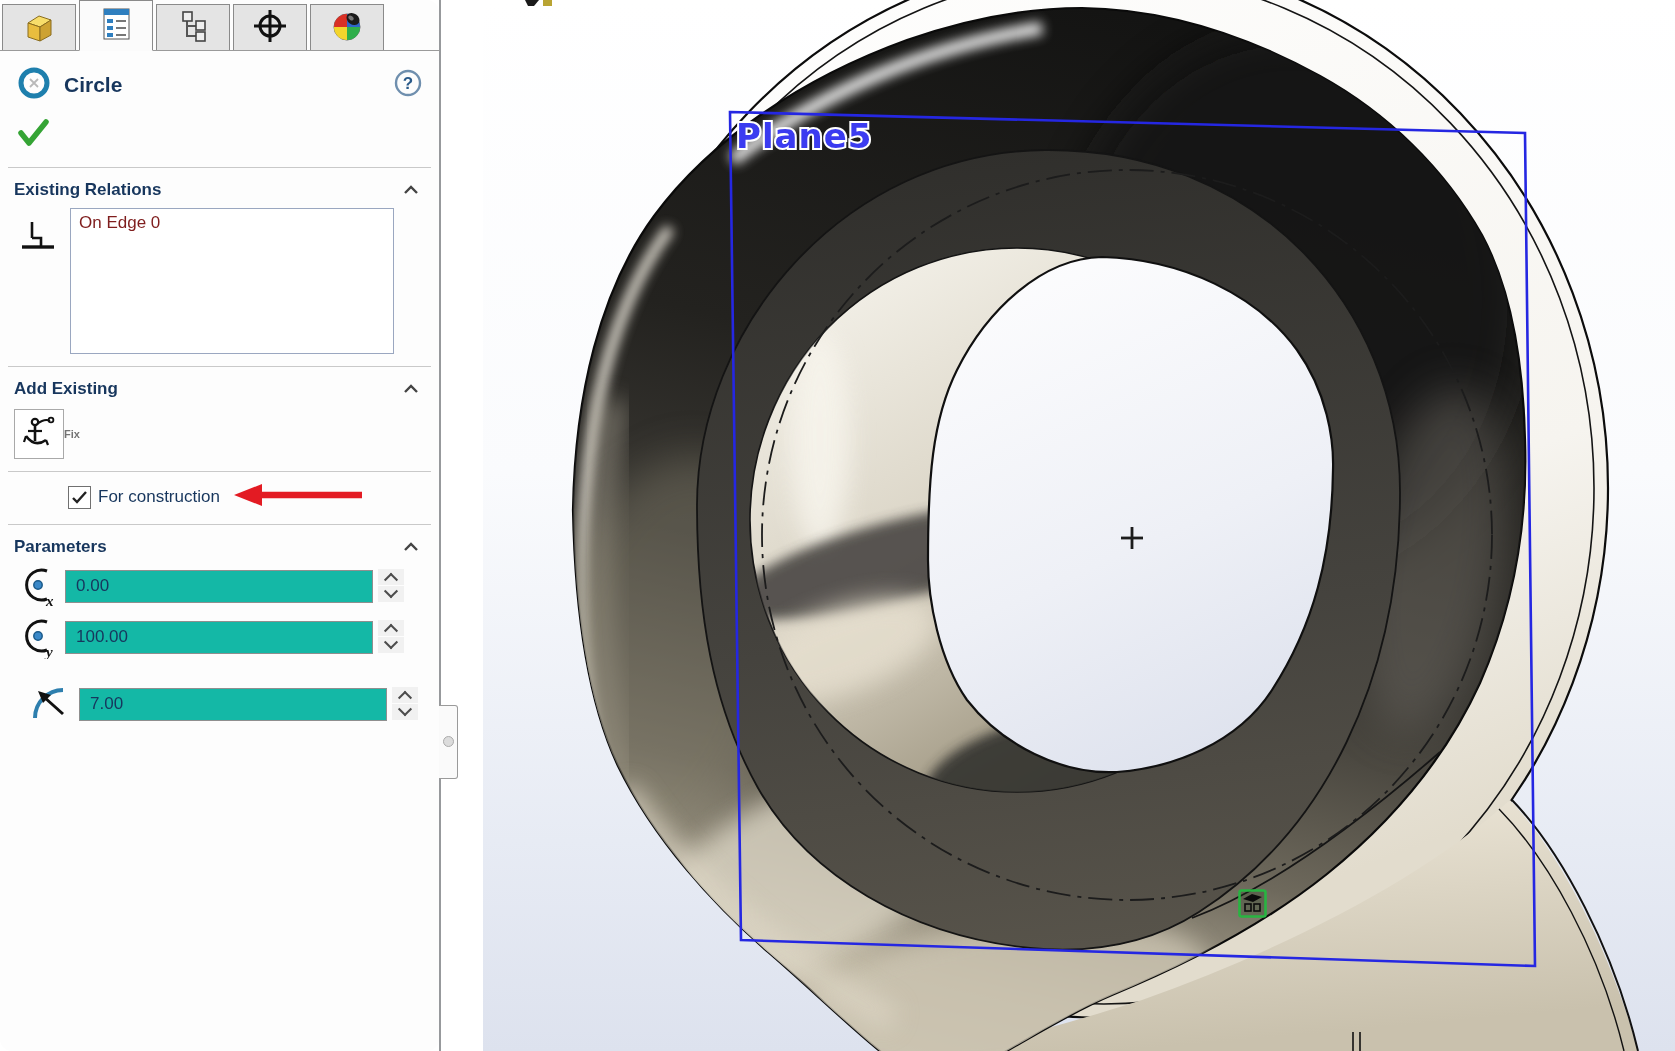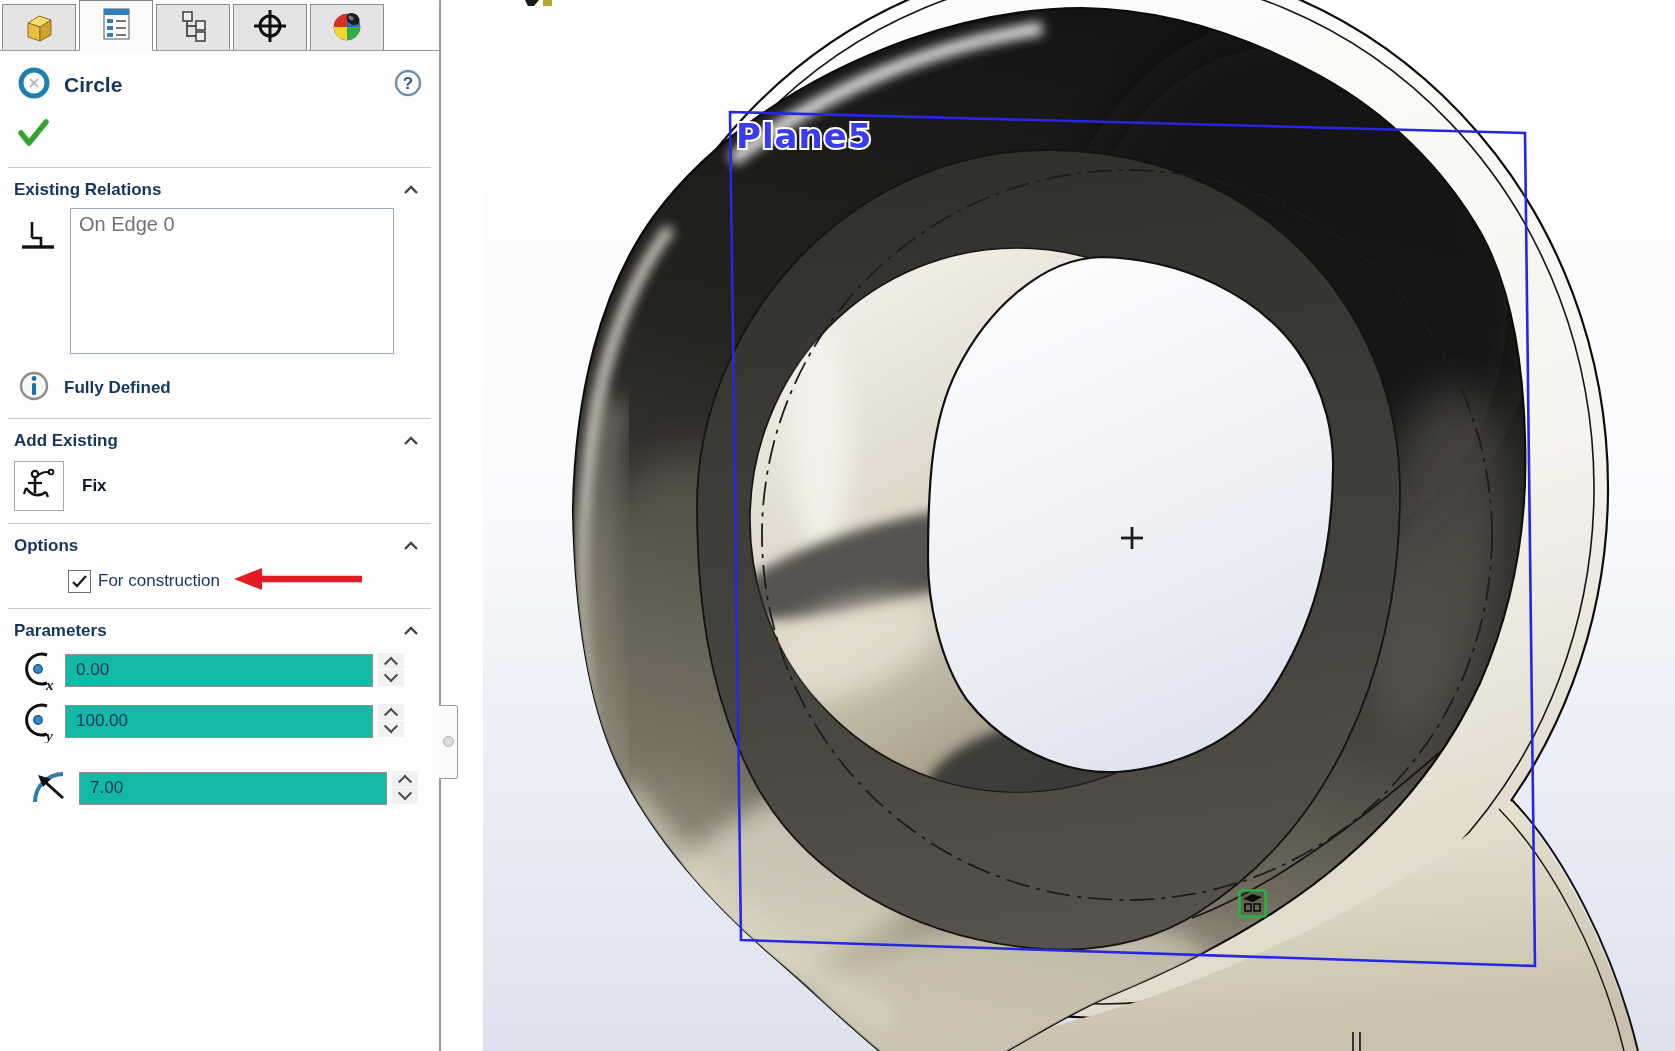--- a/index.html
+++ b/index.html
@@ -16,27 +16,27 @@
   .hdr-row{display:flex;align-items:center;padding:14px 16px 0 16px;}
   .hdr-title{font-size:21px;font-weight:bold;color:#17365d;margin-left:12px;flex:1;}
   .check-row{padding:10px 0 2px 14px;}
   .divider{height:1px;background:#c9c9c9;margin:12px 8px 0 8px;}
   .sec-head{display:flex;align-items:center;justify-content:space-between;
             padding:12px 20px 0 14px;}
   .sec-label{font-size:17px;font-weight:bold;color:#17365d;}
   .er-body{display:flex;align-items:flex-start;padding:8px 0 0 18px;}
   .listbox{margin-left:12px;width:322px;height:144px;background:#fff;border:1px solid #9aa7c0;
            overflow:hidden;}
-  .listbox .item{font-size:20px;color:#737373;padding:4px 0 0 8px;}
+  .listbox .item{font-size:17px;color:#7f1d1d;padding:4px 0 0 8px;}
   .status-row{display:flex;align-items:center;padding:16px 0 0 18px;}
   .status-label{font-size:17px;font-weight:bold;color:#17365d;margin-left:14px;}
   .fix-row{display:flex;align-items:center;padding:10px 0 0 14px;}
   .fix-btn{width:48px;height:48px;background:#fff;border:1px solid #a9a9a9;
            display:flex;align-items:center;justify-content:center;}
-  .fix-label{font-size:17px;font-weight:bold;color:#0f172a;margin-left:18px;}
+  .fix-label{font-size:11px;font-weight:bold;color:#737373;}
   .opt-row{display:flex;align-items:center;padding:10px 0 0 68px;}
   .cbx{width:21px;height:21px;background:#fff;border:1.5px solid #707070;
        display:flex;align-items:center;justify-content:center;}
   .cbx-label{font-size:17px;color:#17365d;margin-left:7px;}
   .param-row{display:flex;align-items:center;padding:7px 0 0 14px;}
   .param-row.gap{margin-top:16px;padding-left:28px;}
   .p-icon{width:44px;display:flex;justify-content:center;}
   .p-input{margin-left:7px;width:296px;height:31px;border:1px solid #8f8f8f;background:#14b8a6;
            font-family:"Liberation Sans",sans-serif;font-size:17px;color:#17365d;padding:0 0 0 10px;}
   .spin{margin-left:5px;display:flex;flex-direction:column;}
@@ -160,30 +160,20 @@
             <line x1="14" y1="14" x2="14" y2="30" stroke="#111" stroke-width="2.6"></line>
         <path d="M14 30 h9 v9" fill="none" stroke="#111" stroke-width="2.6"></path>
         <line x1="4" y1="39" x2="36" y2="39" stroke="#111" stroke-width="3.4"></line>
           </svg>
       </span>
       <div class="listbox">
         <div class="item">On Edge 0</div>
       </div>
     </div>
 
-    <div class="status-row">
-      <span>
-        <svg width="32" height="32">
-            <circle cx="16" cy="16" r="13" fill="#f6f6f6" stroke="#8c8c8c" stroke-width="2.4"></circle>
-        <rect x="14" y="13" width="4" height="12" rx="1.5" fill="#1b6fae"></rect>
-        <circle cx="16" cy="8.5" r="2.4" fill="#1b6fae"></circle>
-          </svg>
-      </span>
-      <span class="status-label">Fully Defined</span>
-    </div>
 
     <div class="divider"></div>
 
     <div class="sec-head">
       <span class="sec-label">Add Existing</span>
       <span>
         <svg width="16" height="10">
             <polyline points="2,8 8,2 14,8" fill="none" stroke="#444" stroke-width="2.4"></polyline>
           </svg>
       </span>
@@ -200,28 +190,20 @@
             <path d="M18 13 q8 -6 13 -3" fill="none" stroke="#111" stroke-width="2"></path>
             <circle cx="32" cy="9" r="2.4" fill="none" stroke="#111" stroke-width="1.8"></circle>
           </svg>
         </span>
       </div>
       <span class="fix-label">Fix</span>
     </div>
 
     <div class="divider"></div>
 
-    <div class="sec-head">
-      <span class="sec-label">Options</span>
-      <span>
-        <svg width="16" height="10">
-            <polyline points="2,8 8,2 14,8" fill="none" stroke="#444" stroke-width="2.4"></polyline>
-          </svg>
-      </span>
-    </div>
     <div class="opt-row">
       <span class="cbx">
         <svg width="17" height="15">
             <polyline points="2,8 6,12 15,2" fill="none" stroke="#222" stroke-width="2.4"></polyline>
           </svg>
       </span>
       <span class="cbx-label">For construction</span>
       <span style="margin-left:12px;">
         <svg width="134" height="26">
             <line x1="28" y1="13" x2="130" y2="13" stroke="#e31b23" stroke-width="6.5"></line>

